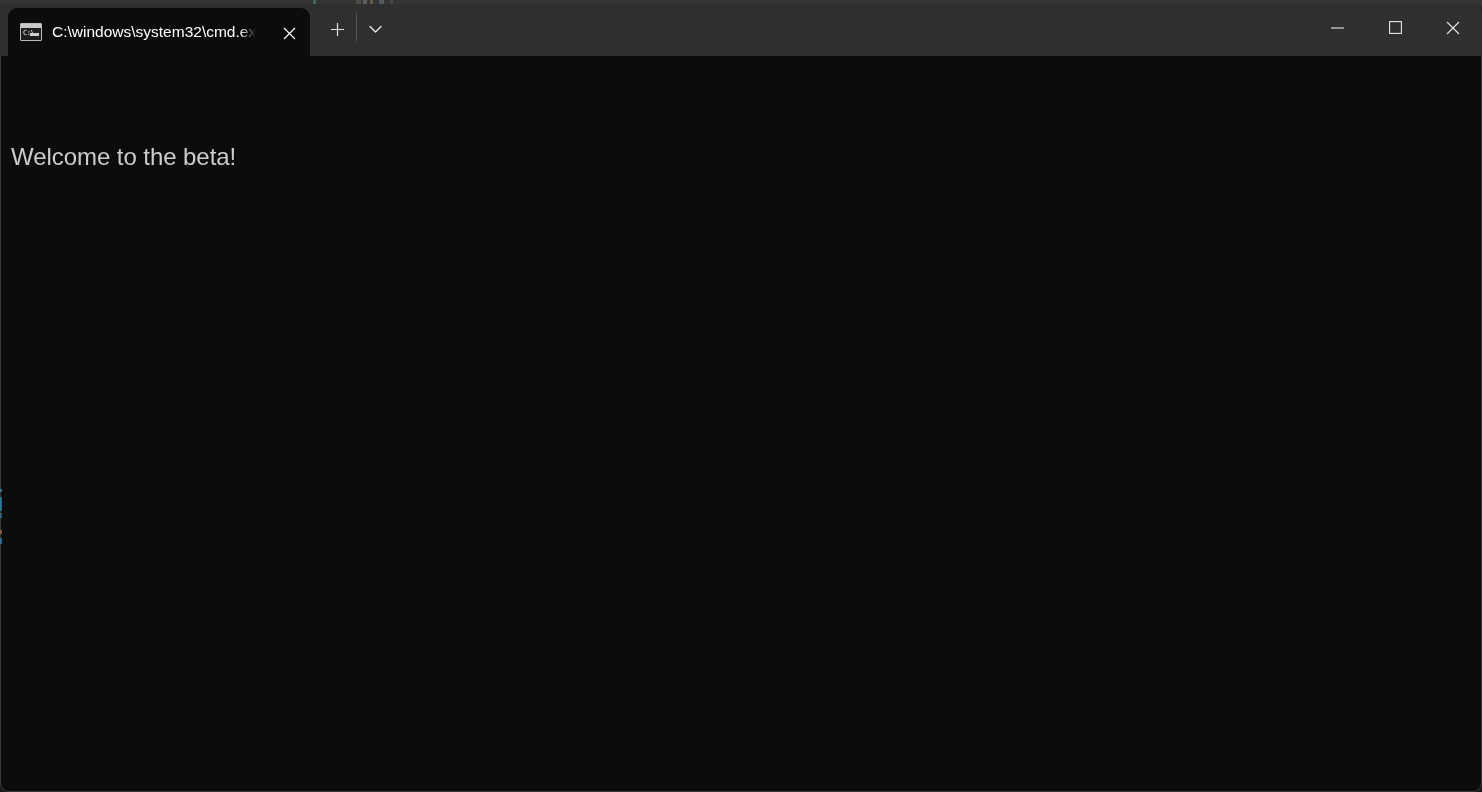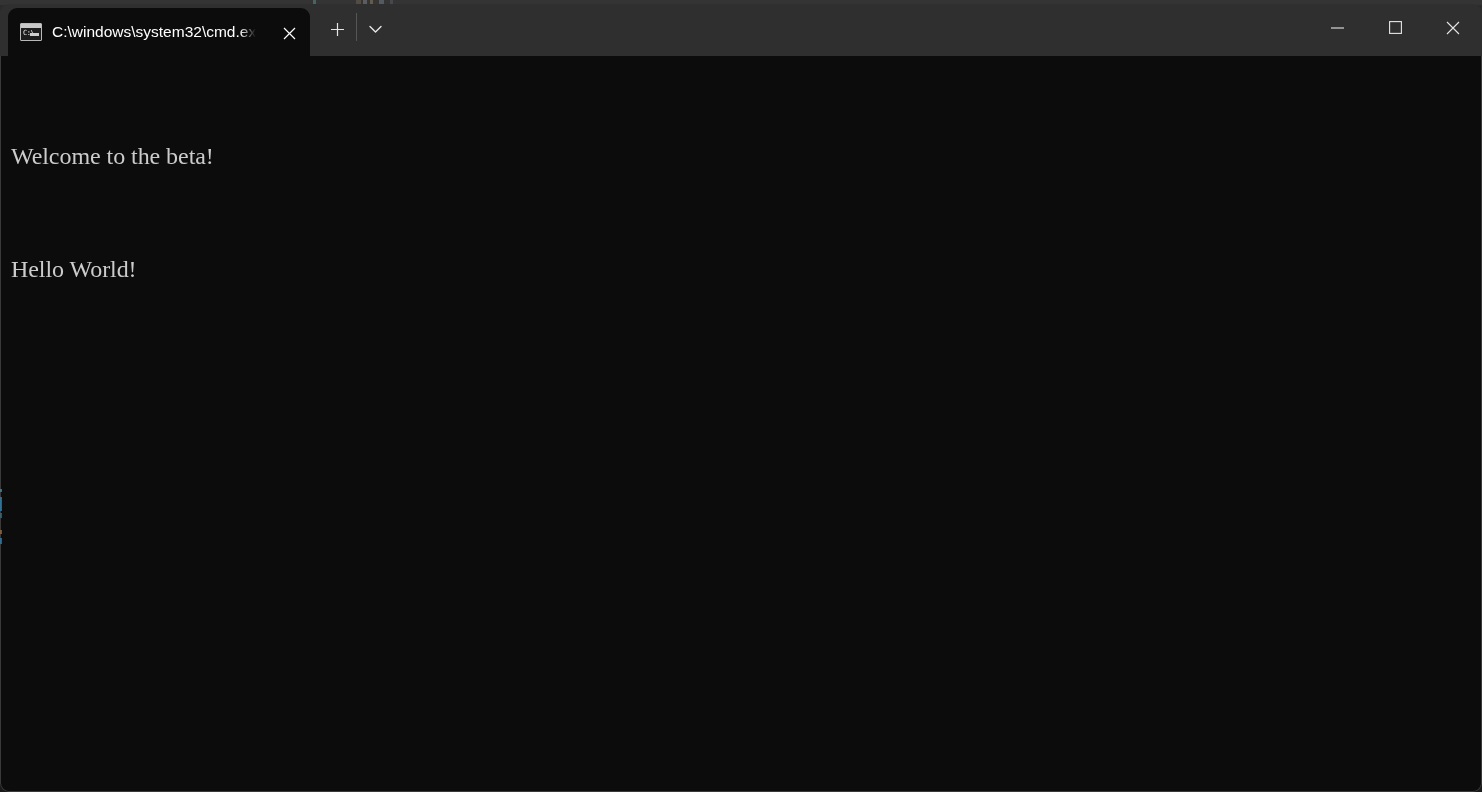--- a/index.html
+++ b/index.html
@@ -206,21 +206,21 @@
     border-left: 1px solid #3a3a3a;
     border-right: 1px solid #3a3a3a;
     border-bottom: 1px solid #3a3a3a;
   }
 
   #screen {
     position: absolute;
     left: 10px;
     top: 7px;
     width: 1460px;
-    font-family: Liberation Serif, serif;
+    font-family: Liberation Sans, sans-serif;
     font-size: 24px;
     line-height: 37.5px;
     color: #cccccc;
     white-space: pre;
     letter-spacing: -0.06px;
   }
   #screen .line { height: 37.5px; }
 
   
   .edge-fleck {
@@ -291,21 +291,20 @@
     <div class="wc close">
       <svg width="14" height="14" viewBox="0 0 14 14">
         <path d="M1 1 L13 13 M13 1 L1 13" stroke="#e6e6e6" stroke-width="1.1" fill="none"></path>
       </svg>
     </div>
   </div>
 
   <div id="terminal">
     <div id="screen">
       <div class="line">Welcome to the beta!</div>
-      <div class="line">Hello World!</div>
     </div>
   </div>
 
 <span class="edge-fleck" style="top: 489px; height: 3px; background: rgb(63, 143, 168); opacity: 0.75;"></span>
     <span class="edge-fleck" style="top: 497px; height: 14px; background: rgb(47, 132, 180); opacity: 0.75;"></span>
     <span class="edge-fleck" style="top: 513px; height: 5px; background: rgb(58, 111, 138); opacity: 0.75;"></span>
     <span class="edge-fleck" style="top: 530px; height: 4px; background: rgb(154, 106, 58); opacity: 0.75;"></span>
     <span class="edge-fleck" style="top: 538px; height: 6px; background: rgb(47, 127, 174); opacity: 0.75;"></span>
   </div>
 

